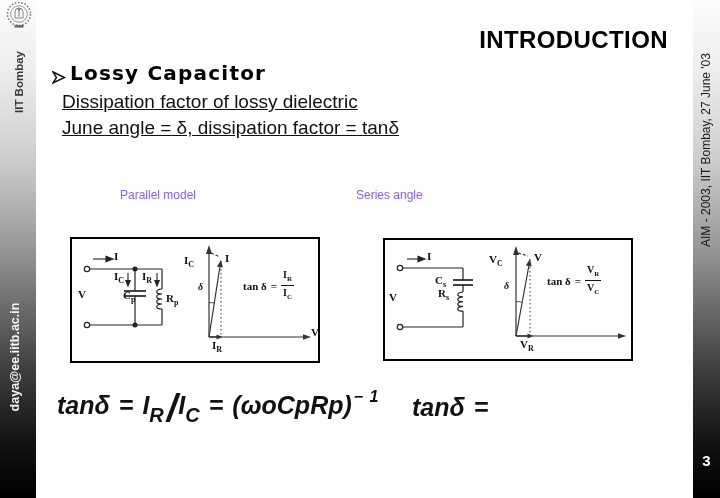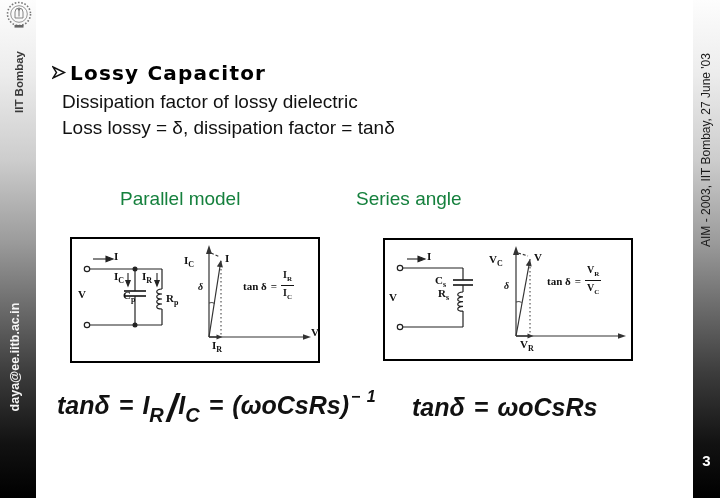--- a/index.html
+++ b/index.html
@@ -14,27 +14,27 @@
   .vtext{position:absolute;transform:rotate(-90deg);white-space:nowrap;text-align:center;line-height:14px;}
   #institute-vtext{left:-41px;top:75px;width:120px;height:14px;font-size:11.5px;font-weight:bold;color:#3a3a3a;}
   #email-vtext{left:-76px;top:350px;width:182px;height:14px;font-size:12.5px;font-weight:bold;color:#f5f5f5;}
   #conference-vtext{left:582px;top:143px;width:248px;height:14px;font-size:12px;color:#1a1a1a;}
   #page-number{position:absolute;left:693px;top:452px;width:27px;text-align:center;
                font-size:15px;font-weight:bold;color:#fff;}
   #logo{position:absolute;left:5px;top:1px;}
 
   
   #slide-title{position:absolute;top:26px;right:52px;font-size:24px;font-weight:bold;letter-spacing:.4px;}
-  #heading-row{position:absolute;left:52px;top:61px;display:flex;align-items:flex-start;}
+  #heading-row{position:absolute;left:52px;top:61px;display:flex;align-items:flex-end;}
   #heading-row .htext{font-family:"DejaVu Sans",sans-serif;font-weight:bold;font-size:20px;letter-spacing:1.2px;}
   #bullet-icon{margin:4px 3px 0 0;}
-  .bodyline{position:absolute;left:62px;font-size:19px;color:#111;}
+  .bodyline{position:absolute;left:62px;font-size:19px;color:#111;text-decoration:underline;}
   #subline1{top:91px;}
   #subline2{top:117px;}
-  .model-label{position:absolute;top:188px;font-size:19px;color:#15803d;}
+  .model-label{position:absolute;top:188px;font-size:12px;color:#8b5cf6;}
   #parallel-model-label{left:120px;}
   #series-model-label{left:356px;}
 
   
   .figbox{position:absolute;border:2px solid #000;background:#fff;}
   #parallel-box{left:70px;top:237px;width:246px;height:122px;}
   #series-box{left:383px;top:238px;width:246px;height:119px;}
   .figbox svg{position:absolute;left:0;top:0;}
   .flabel{position:absolute;font-family:"Liberation Serif",serif;font-weight:bold;font-size:11px;line-height:11px;color:#111;}
   .flabel sub{font-size:8px;line-height:8px;}
@@ -72,30 +72,31 @@
       <rect x="9.5" y="24" width="9" height="2.6" fill="#666"></rect>
     </svg>
     <div class="vtext" id="institute-vtext">IIT Bombay</div>
     <div class="vtext" id="email-vtext">daya@ee.iitb.ac.in</div>
   </div>
 
   <div class="sidebar" id="sidebar-right"></div>
   <div class="vtext" id="conference-vtext">AIM - 2003, IIT Bombay, 27 June '03</div>
   <div id="page-number">3</div>
 
+  <div id="slide-title">INTRODUCTION</div>
 
   <div id="heading-row">
     <svg id="bullet-icon" width="15" height="15" viewBox="0 0 15 15">
       <path d="M1,2 L12.5,7.5 L1,13 L4.5,7.5 Z" fill="#fff" stroke="#111" stroke-width="1.4" stroke-linejoin="miter"></path>
     </svg>
     <span class="htext">Lossy Capacitor</span>
   </div>
 
   <div class="bodyline" id="subline1">Dissipation factor of lossy dielectric</div>
-  <div class="bodyline" id="subline2">Loss lossy = δ, dissipation factor = tanδ</div>
+  <div class="bodyline" id="subline2">June angle = δ, dissipation factor = tanδ</div>
 
   <div class="model-label" id="parallel-model-label">Parallel model</div>
   <div class="model-label" id="series-model-label">Series angle</div>
 
   <div class="figbox" id="parallel-box">
     <svg width="246" height="122" viewBox="0 0 246 122">
       <g stroke="#222" stroke-width="1.2" fill="none">
         <line x1="18" y1="30" x2="90" y2="30"></line>
         <line x1="18" y1="86" x2="90" y2="86"></line>
         <line x1="63" y1="30" x2="63" y2="52"></line>
@@ -213,23 +214,22 @@
 
   <div class="bformula" id="formula-parallel">
     <span>tanδ</span>
     <span class="beq">=</span>
     <span>I</span>
     <span class="bigsub">R</span>
     <span class="bslash">/</span>
     <span>I</span>
     <span class="bigsub">C</span>
     <span class="beq">=</span>
-    <span>(ωoCsRs)</span>
+    <span>(ωoCpRp)</span>
     <span class="bsup">− 1</span>
   </div>
 
   <div class="bformula" id="formula-series">
     <span>tanδ</span>
     <span class="beq">=</span>
-    <span>ωoCsRs</span>
   </div>
 
 </div>
 
 </body></html>

